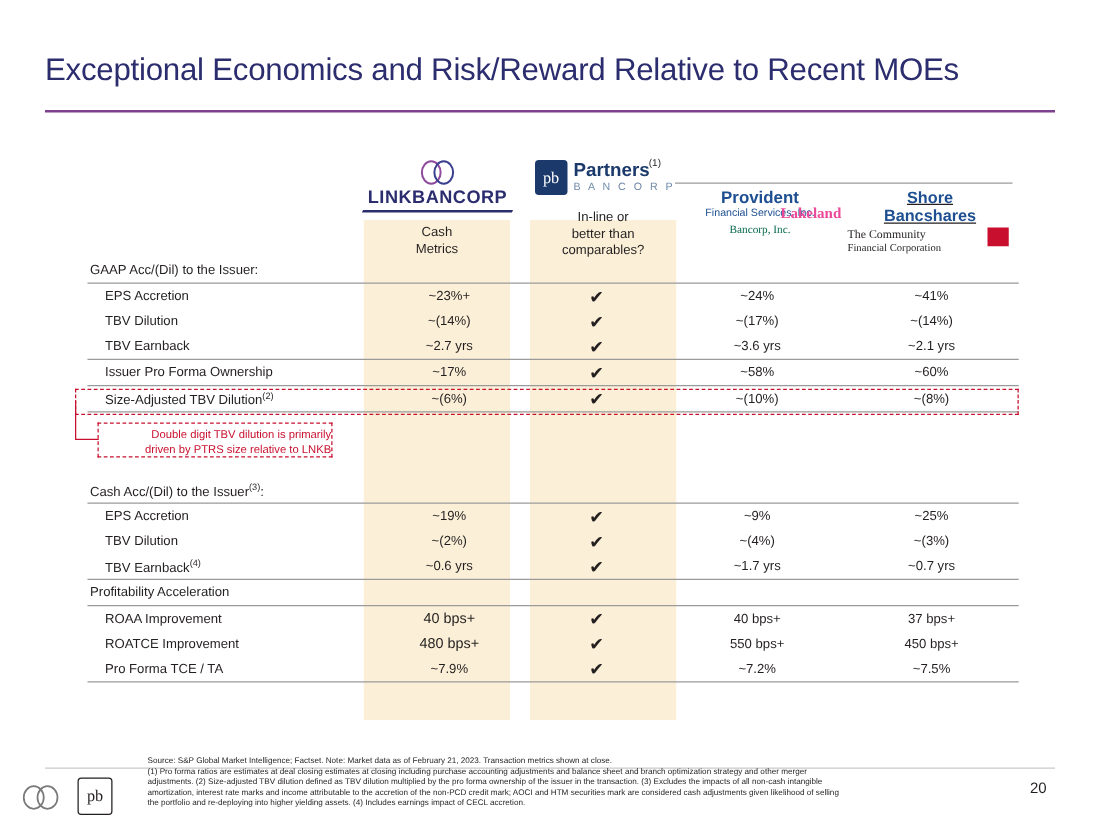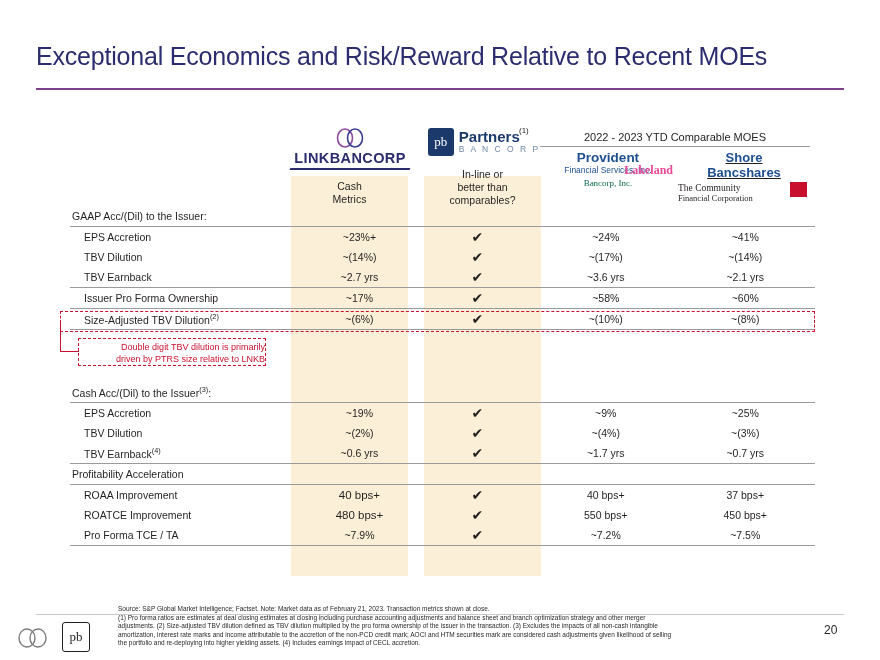--- a/index.html
+++ b/index.html
@@ -371,21 +371,20 @@
 <body>
 
 <div class="slide">
 
   <div class="title">Exceptional Economics and Risk/Reward Relative to Recent MOEs</div>
   <div class="title-rule"></div>
 
   <div class="col-shade-1"></div>
   <div class="col-shade-2"></div>
 
-  <div class="moe-header">2022 - 2023 YTD Comparable MOES</div>
   <div class="moe-header-rule"></div>
 
   <div class="logo-link">
     <svg class="mark" width="36" height="20" viewBox="0 0 36 20">
       <ellipse cx="13" cy="10" rx="7.5" ry="9" fill="none" stroke="#8e4a9e" stroke-width="1.6"></ellipse>
       <ellipse cx="23" cy="10" rx="7.5" ry="9" fill="none" stroke="#3b3f8f" stroke-width="1.6"></ellipse>
     </svg>
     <div class="word">LINKBANCORP</div>
     <div class="underline"></div>
   </div>

